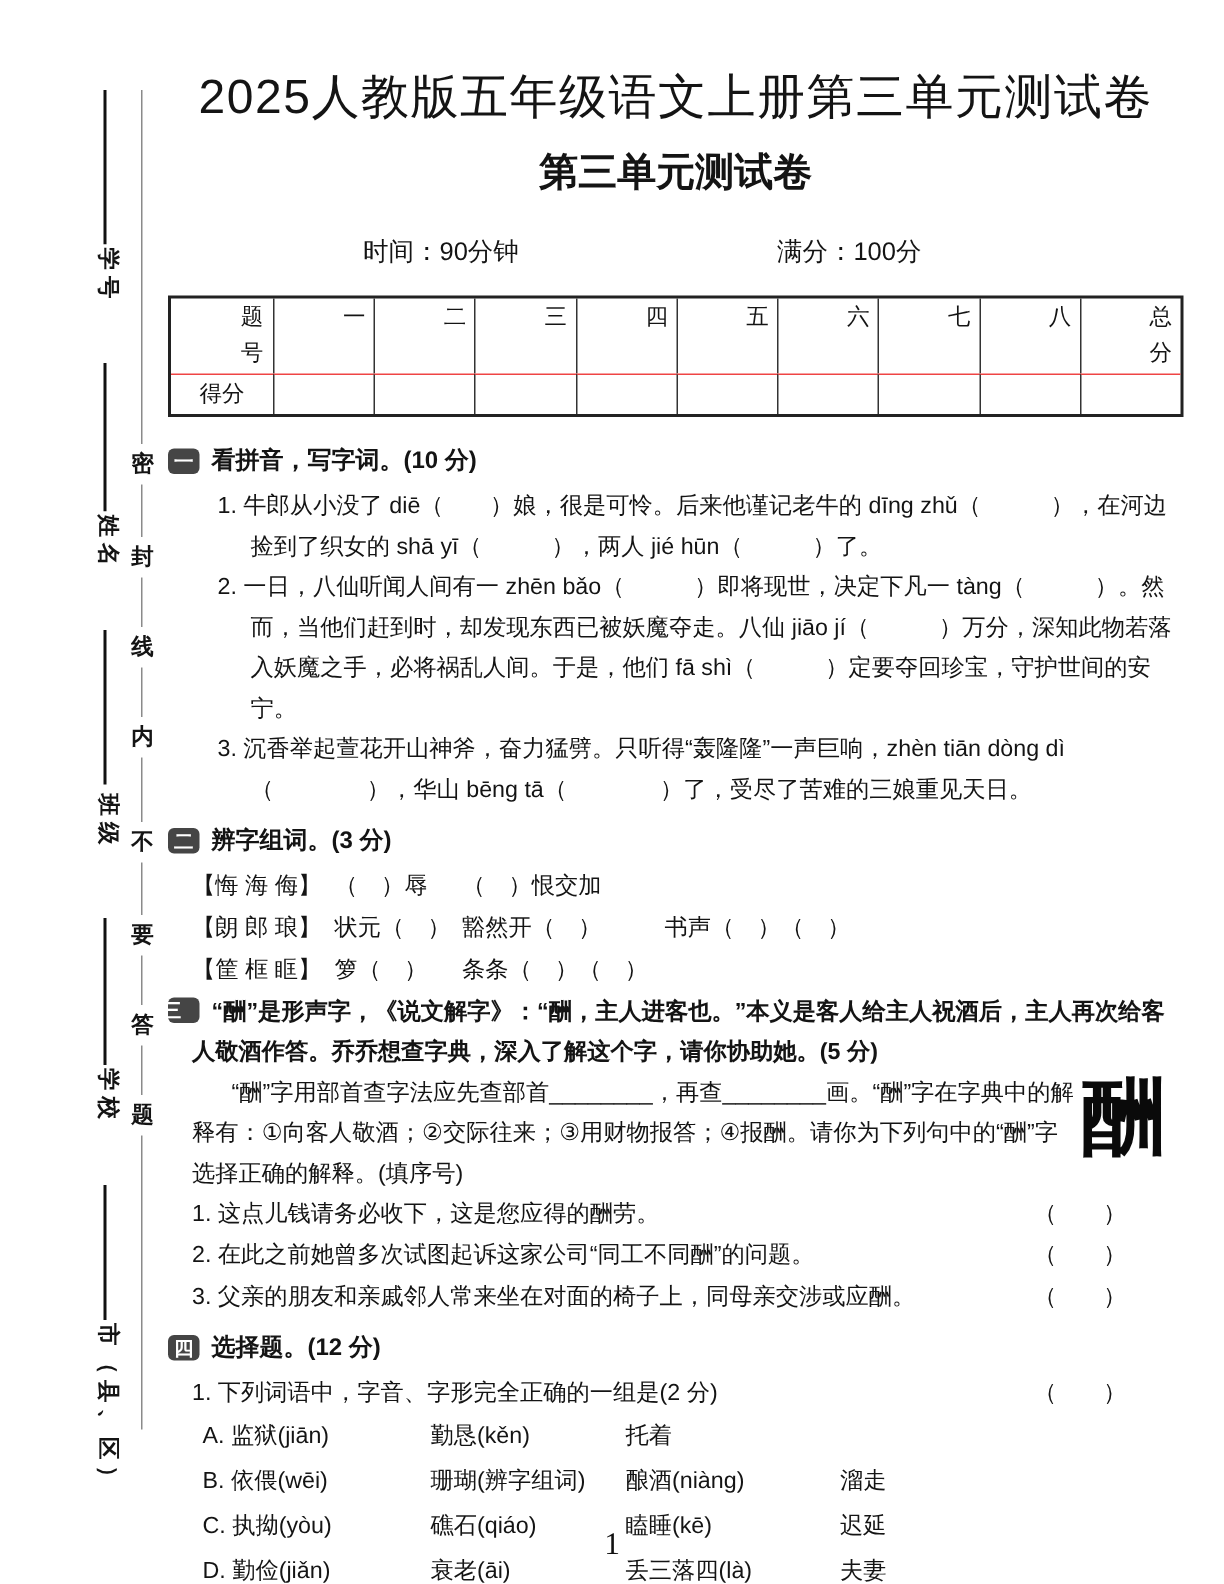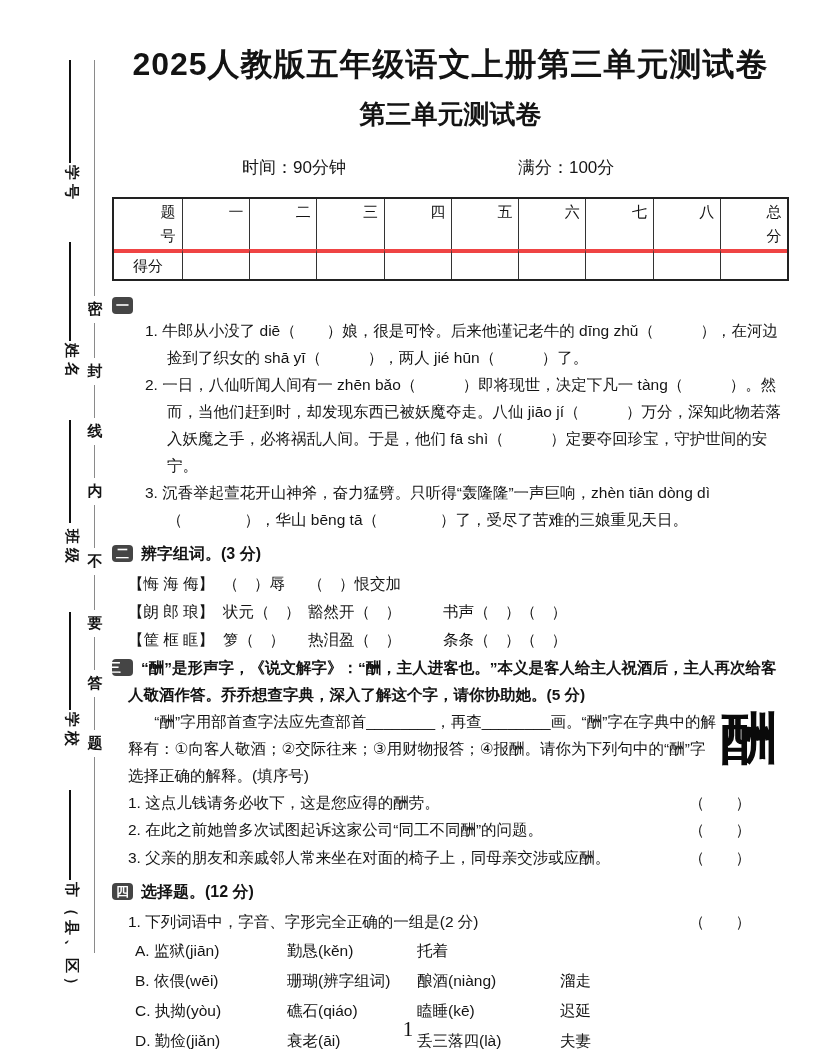--- a/index.html
+++ b/index.html
@@ -9,29 +9,29 @@
   
   .rail-blank { position:absolute; left:69px; width:0; border-left:2px solid #111; }
   .rail-label { position:absolute; left:57px; width:24px; writing-mode:vertical-rl; text-orientation:sideways;
                 background:#fff; font-size:15px; font-weight:700; letter-spacing:4px; text-align:center; padding:2px 0; }
   .seal-line  { position:absolute; left:94px; top:60px; height:893px; border-left:1.2px solid #8a8a8a; }
   .seal-char  { position:absolute; left:86px; width:18px; text-align:center; background:#fff;
                 font-size:15px; font-weight:700; padding:4px 0; }
 
   
   .content { position:absolute; left:112px; top:0; width:677px; padding-top:46px; font-size:15.5px; line-height:27px; }
-  .title    { margin:0 0 18px; text-align:center; font-size:32px; font-weight:700; letter-spacing:1px; line-height:1.15; }
+  .title    { margin:0 0 18px; text-align:center; font-size:32px; font-weight:400; letter-spacing:1px; line-height:1.15; }
   .subtitle { margin:0 0 26px; text-align:center; font-size:26px; font-weight:800; }
   .info     { display:flex; margin:0 0 16px; font-size:17px; font-weight:400; }
   .info .t  { margin-left:130px; }
   .info .s  { margin-left:172px; }
 
   .stable { display:grid; grid-template-columns:68px repeat(9,1fr); border:2px solid #222;
             text-align:center; font-size:15px; line-height:24px; margin-bottom:16px; }
-  .stable > div { border-left:1px solid #333; border-top:4px solid #ef4444; padding:1px 0; min-height:24px; }
+  .stable > div { border-left:1px solid #333; border-top:1px solid #ef4444; padding:1px 0; min-height:24px; }
   .stable > div:nth-child(-n+10) { border-top:none;padding-left:40px; }
   .stable > div:nth-child(10n+1) { border-left:none; }
 
   .sec-h  { display:flex; align-items:center; font-weight:800; font-size:16px; margin:7px 0 3px; }
   .marker { flex:none; width:21px; height:17px; background:#454545; color:#fff; border-radius:4px;
             font-size:13px; line-height:17px; text-align:center; font-weight:700; margin-right:8px; }
   .marker.inline { display:inline-block; vertical-align:1px; }
 
   .item { margin:0 0 0 33px; padding-left:22px; text-indent:-22px; }
 
@@ -107,20 +107,21 @@
       <div></div>
       <div></div>
       <div></div>
       <div></div>
       <div></div>
     </div>
 
     <div>
       <div class="sec-h">
         <span class="marker">一</span>
+        <span>看拼音，写字词。(10 分)</span>
       </div>
       <p class="item">1. 牛郎从小没了 diē（　　）娘，很是可怜。后来他谨记老牛的 dīng zhǔ（　　　），在河边捡到了织女的 shā yī（　　　），两人 jié hūn（　　　）了。</p>
       <p class="item">2. 一日，八仙听闻人间有一 zhēn bǎo（　　　）即将现世，决定下凡一 tàng（　　　）。然而，当他们赶到时，却发现东西已被妖魔夺走。八仙 jiāo jí（　　　）万分，深知此物若落入妖魔之手，必将祸乱人间。于是，他们 fā shì（　　　）定要夺回珍宝，守护世间的安宁。</p>
       <p class="item">3. 沉香举起萱花开山神斧，奋力猛劈。只听得“轰隆隆”一声巨响，zhèn tiān dòng dì（　　　　），华山 bēng tā（　　　　）了，受尽了苦难的三娘重见天日。</p>
     </div>
 
     <div>
       <div class="sec-h">
         <span class="marker">二</span>
         <span>辨字组词。(3 分)</span>
@@ -132,21 +133,20 @@
       </div>
       <div class="grid-row">
         <span>【朗 郎 琅】</span>
         <span>状元（　）</span>
         <span>豁然开（　）</span>
         <span>书声（　）（　）</span>
       </div>
       <div class="grid-row">
         <span>【筐 框 眶】</span>
         <span>箩（　）</span>
-        <span>热泪盈（　）</span>
         <span>条条（　）（　）</span>
       </div>
     </div>
 
     <div class="s3">
       <p class="intro-p"><span class="marker inline">三</span><span>“酬”是形声字，《说文解字》：“酬，主人进客也。”本义是客人给主人祝酒后，主人再次给客人敬酒作答。乔乔想查字典，深入了解这个字，请你协助她。(5 分)</span></p>
       <p class="s3para">“酬”字用部首查字法应先查部首________，再查________画。“酬”字在字典中的解释有：①向客人敬酒；②交际往来；③用财物报答；④报酬。请你为下列句中的“酬”字选择正确的解释。(填序号)</p>
       <div class="sealg">酬</div>
       <div class="qrow">
         <span>1. 这点儿钱请务必收下，这是您应得的酬劳。</span>

